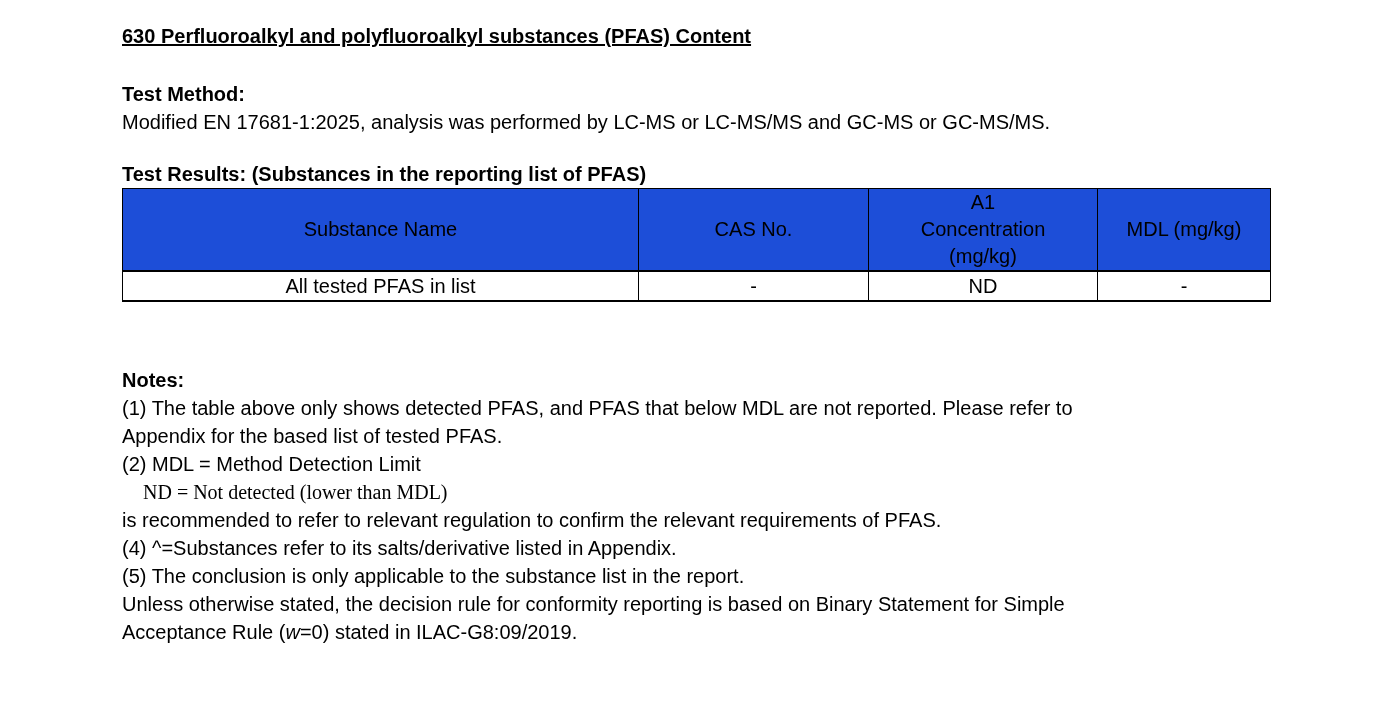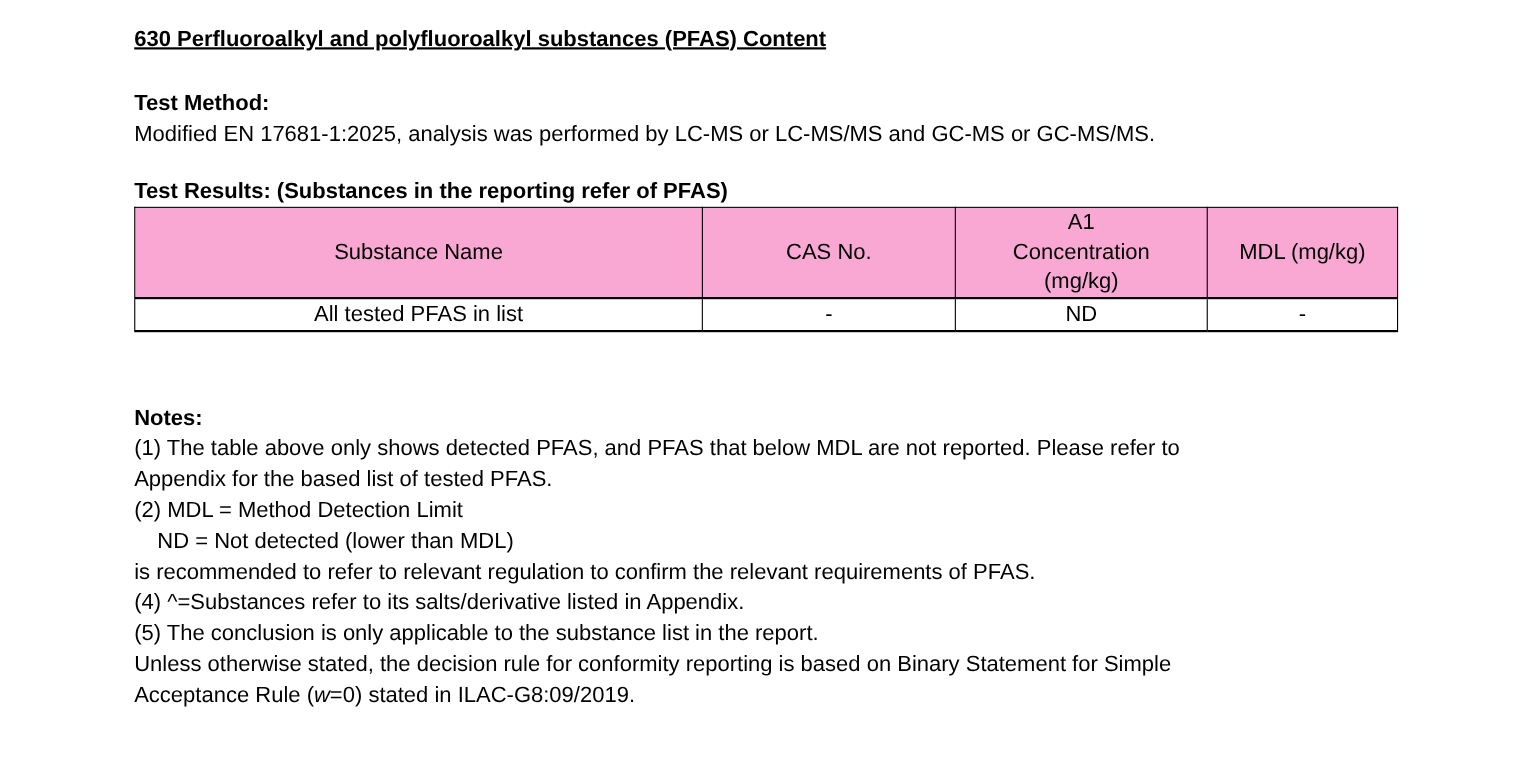--- a/index.html
+++ b/index.html
@@ -33,57 +33,57 @@
     line-height: 24px;
     margin-bottom: 2px;
   }
   table.results {
     border-collapse: collapse;
     width: 1148px;
     font-size: 20px;
     table-layout: fixed;
   }
   table.results th {
-    background: #f9a8d4;
+    background: #1d4ed8;
     font-weight: normal;
     text-align: center;
     vertical-align: middle;
     border: 1px solid #000000;
     border-bottom: 2px solid #000000;
     height: 82px;
     line-height: 27px;
     padding: 0;
   }
   table.results td {
     text-align: center;
     vertical-align: middle;
     border: 1px solid #000000;
     border-bottom: 2px solid #000000;
     height: 29px;
     line-height: 28px;
     padding: 0;
   }
   .notes { margin-top: 64px; }
   .note-line { line-height: 28px; }
-  .indented { padding-left: 21px; }
+  .indented { padding-left: 21px; font-family: Liberation Serif, serif; }
   .italic { font-style: italic; }
 </style>
 </head>
 <body>
 
 <div class="doc">
 
   <h1 class="title">630 Perfluoroalkyl and polyfluoroalkyl substances (PFAS) Content</h1>
 
   <div class="method-block">
     <div class="bold">Test Method:</div>
     <div>Modified EN 17681-1:2025, analysis was performed by LC-MS or LC-MS/MS and GC-MS or GC-MS/MS.</div>
   </div>
 
-  <div class="bold results-label">Test Results: (Substances in the reporting refer of PFAS)</div>
+  <div class="bold results-label">Test Results: (Substances in the reporting list of PFAS)</div>
 
   <table class="results">
     <colgroup>
       <col style="width:516px">
       <col style="width:230px">
       <col style="width:229px">
       <col style="width:173px">
     </colgroup>
     <thead>
       <tr>

